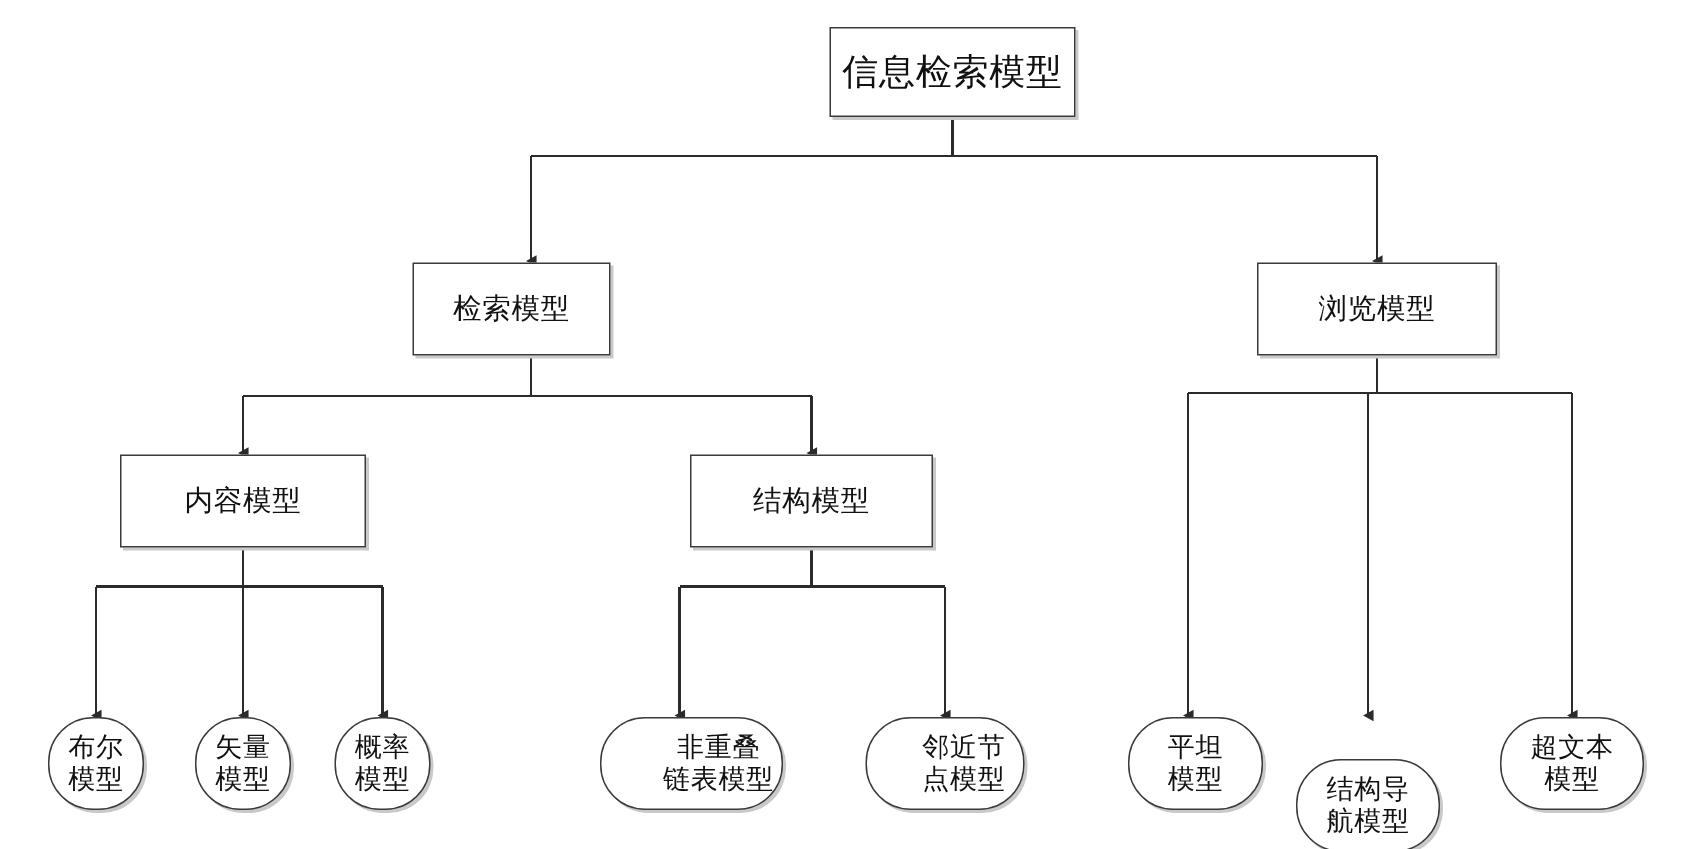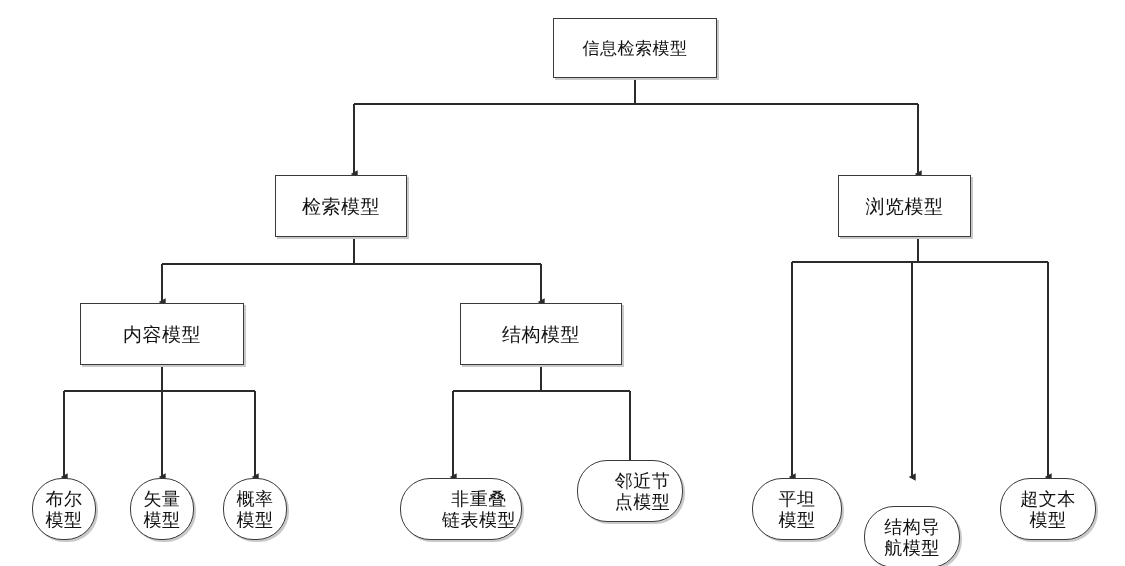--- a/index.html
+++ b/index.html
@@ -37,21 +37,21 @@
     color: #111111;
     font-family: "DejaVu Sans", "Liberation Sans", sans-serif;
     line-height: 1.18;
     letter-spacing: 0.5px;
     z-index: 2;
   }
   .node-label {
     display: block;
     white-space: pre-line;
   }
-  .lvl0 { font-size: 17px; }
+  .lvl0 { font-size: 24px; }
   .lvl1 { font-size: 19px; }
   .lvl2 { font-size: 19px; }
   .lvl3 { font-size: 18px; border-radius: 30px; }
 </style>
 </head>
 <body>
 
 <div id="diagram-root">
   <svg id="diagram-svg" viewBox="0 0 1125 566" xmlns="http://www.w3.org/2000/svg">
     <defs>
@@ -84,21 +84,21 @@
         <path d="M 1048 262 L 1048 477" fill="none" stroke="#2b2b2b" stroke-width="1.7" shape-rendering="crispEdges" marker-end="url(#arrowhead)"></path>
       </g>
   </svg>
   <div id="node-layer">
       <div class="node-box lvl0" style="left: 553px; top: 18px; width: 164px; height: 60px;">
         <span class="node-label">信息检索模型</span>
       </div>
       <div class="node-box lvl1" style="left: 275px; top: 175px; width: 132px; height: 62px; justify-content: center;">
         <span class="node-label">检索模型</span>
       </div>
-      <div class="node-box lvl1" style="left: 838px; top: 175px; width: 133px; height: 62px;">
+      <div class="node-box lvl1" style="left: 838px; top: 175px; width: 160px; height: 62px;">
         <span class="node-label">浏览模型</span>
       </div>
       <div class="node-box lvl2" style="left: 80px; top: 303px; width: 164px; height: 62px;">
         <span class="node-label">内容模型</span>
       </div>
       <div class="node-box lvl2" style="left: 460px; top: 303px; width: 162px; height: 62px;">
         <span class="node-label">结构模型</span>
       </div>
       <div class="node-box lvl3" style="left: 32px; top: 478px; width: 64px; height: 62px;">
         <span class="node-label">布尔
@@ -109,21 +109,21 @@
 模型</span>
       </div>
       <div class="node-box lvl3" style="left: 223px; top: 478px; width: 64px; height: 62px;">
         <span class="node-label">概率
 模型</span>
       </div>
       <div class="node-box lvl3" style="left: 400px; top: 478px; width: 122px; height: 62px; padding-left: 36px;">
         <span class="node-label">非重叠
 链表模型</span>
       </div>
-      <div class="node-box lvl3" style="left: 577px; top: 460px; width: 106px; height: 62px; padding-left: 25px;">
+      <div class="node-box lvl3" style="left: 577px; top: 478px; width: 106px; height: 62px; padding-left: 25px;">
         <span class="node-label">邻近节
 点模型</span>
       </div>
       <div class="node-box lvl3" style="left: 752px; top: 478px; width: 90px; height: 62px;">
         <span class="node-label">平坦
 模型</span>
       </div>
       <div class="node-box lvl3" style="left: 864px; top: 506px; width: 96px; height: 62px;">
         <span class="node-label">结构导
 航模型</span>

